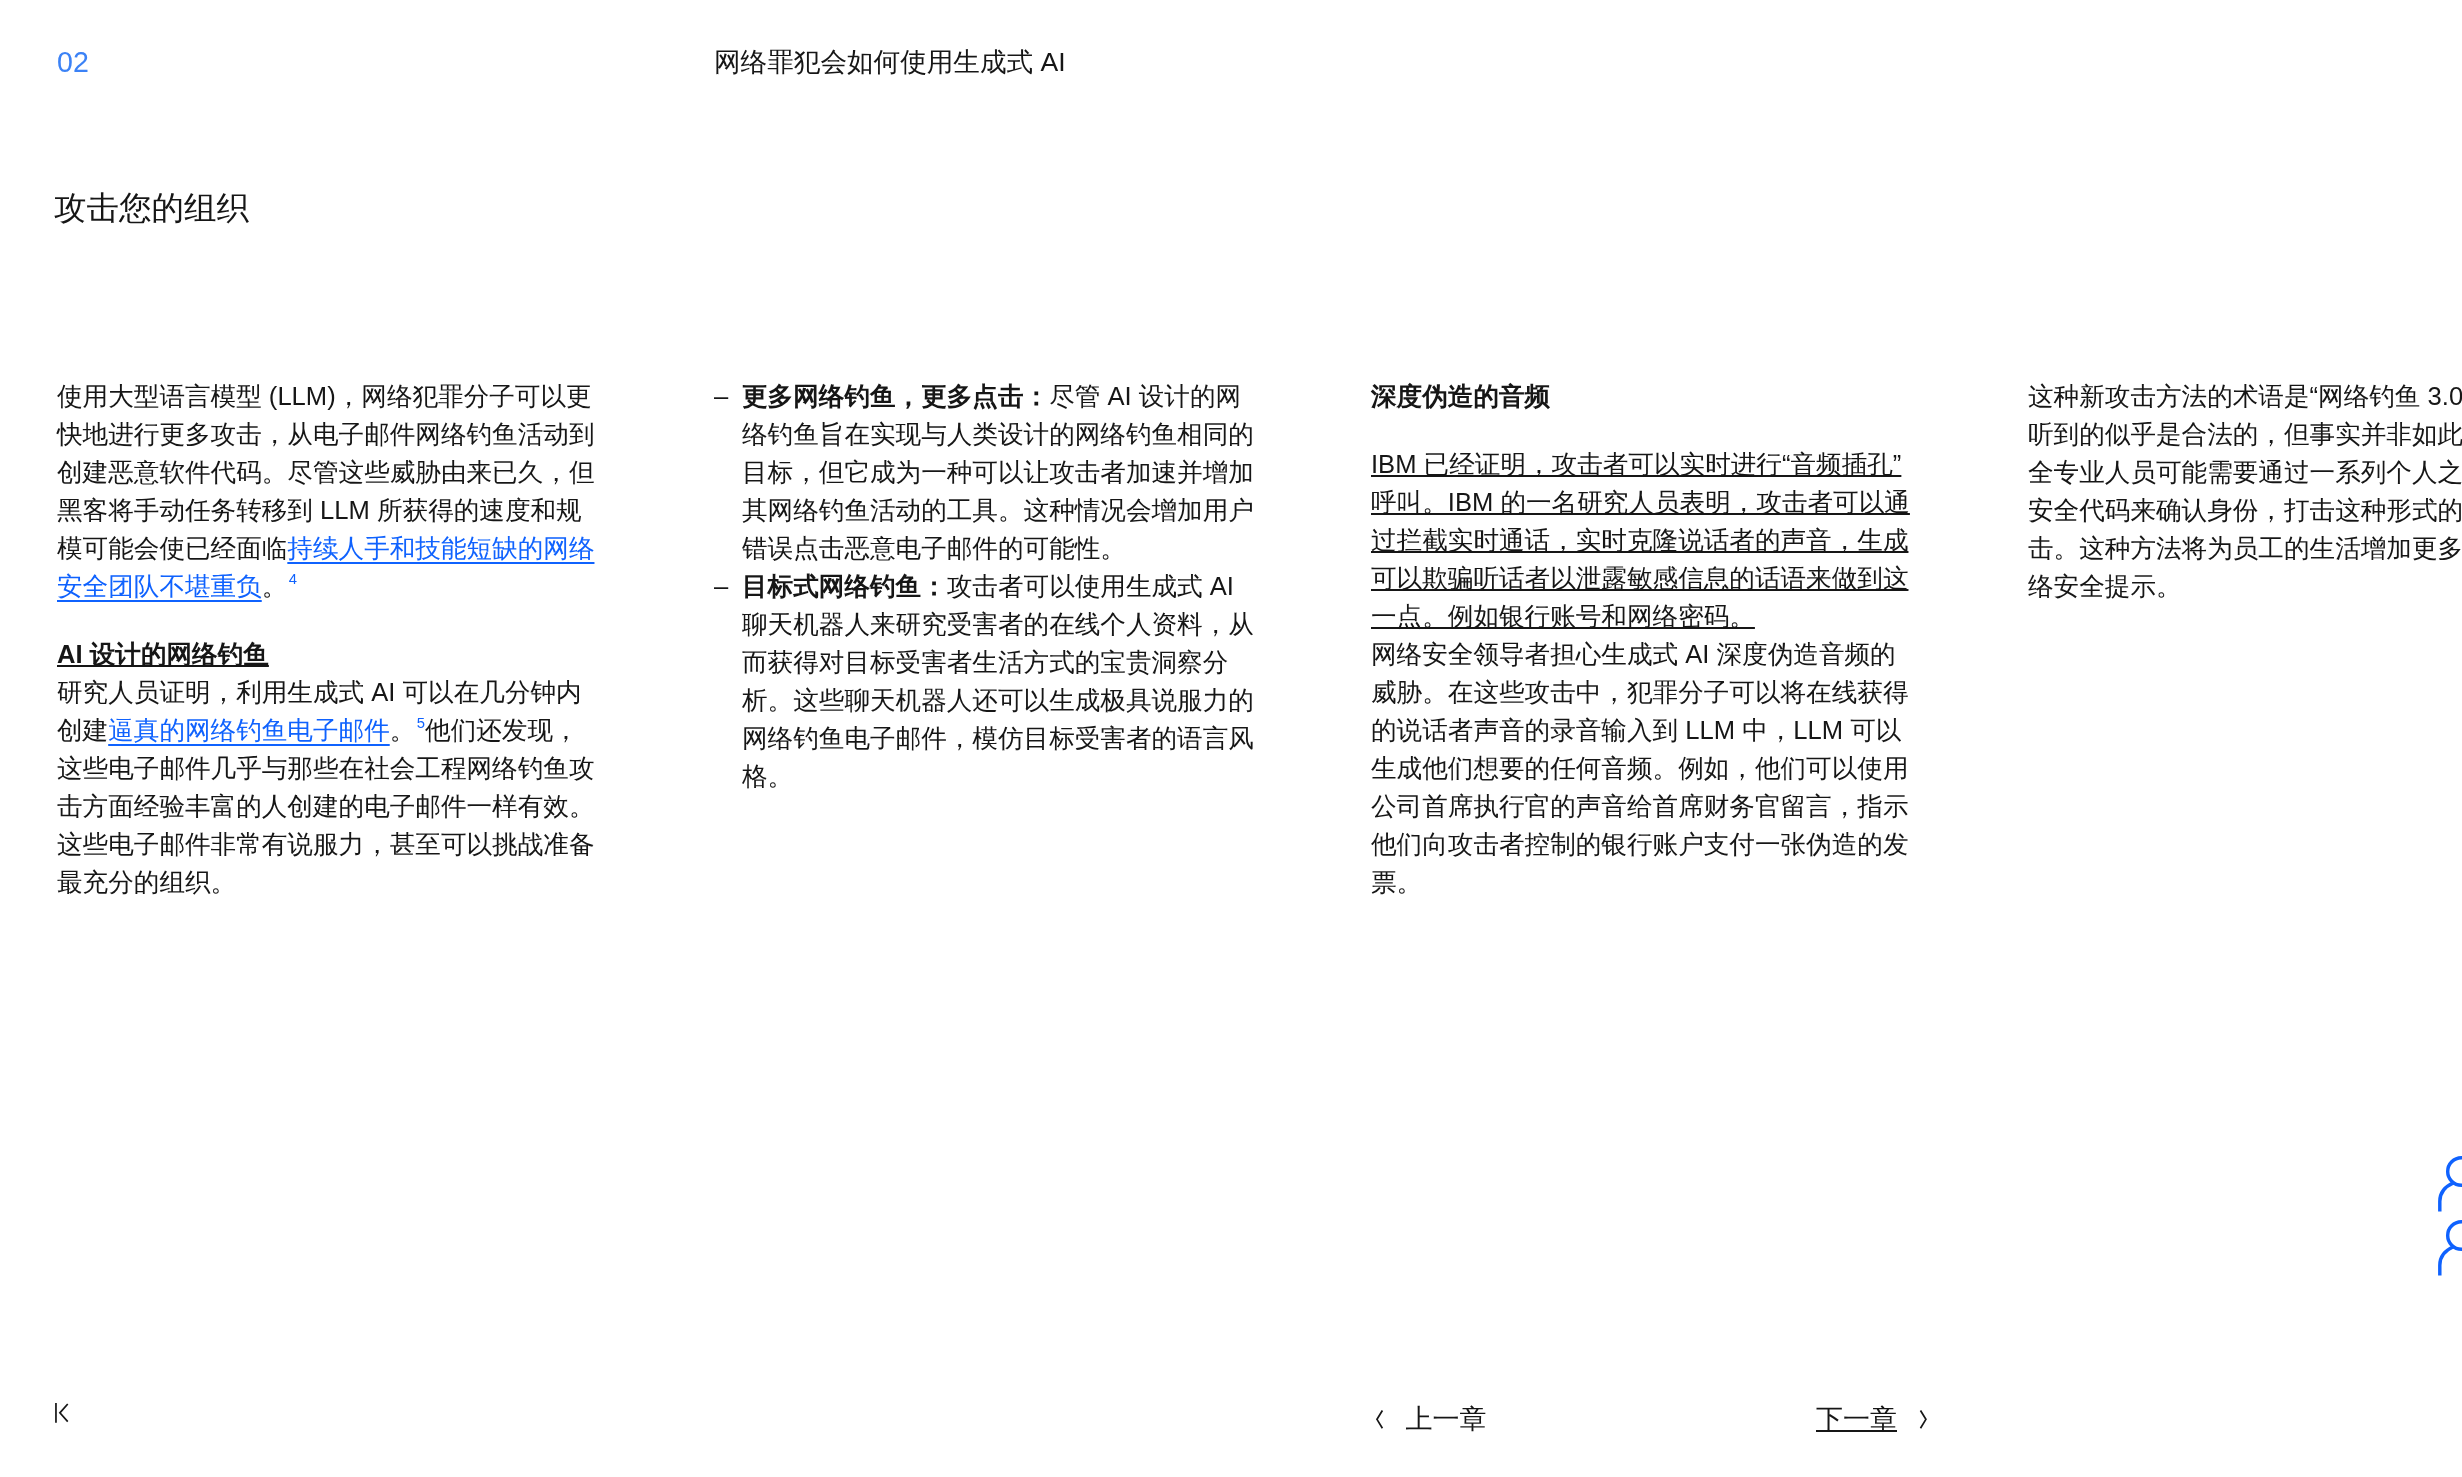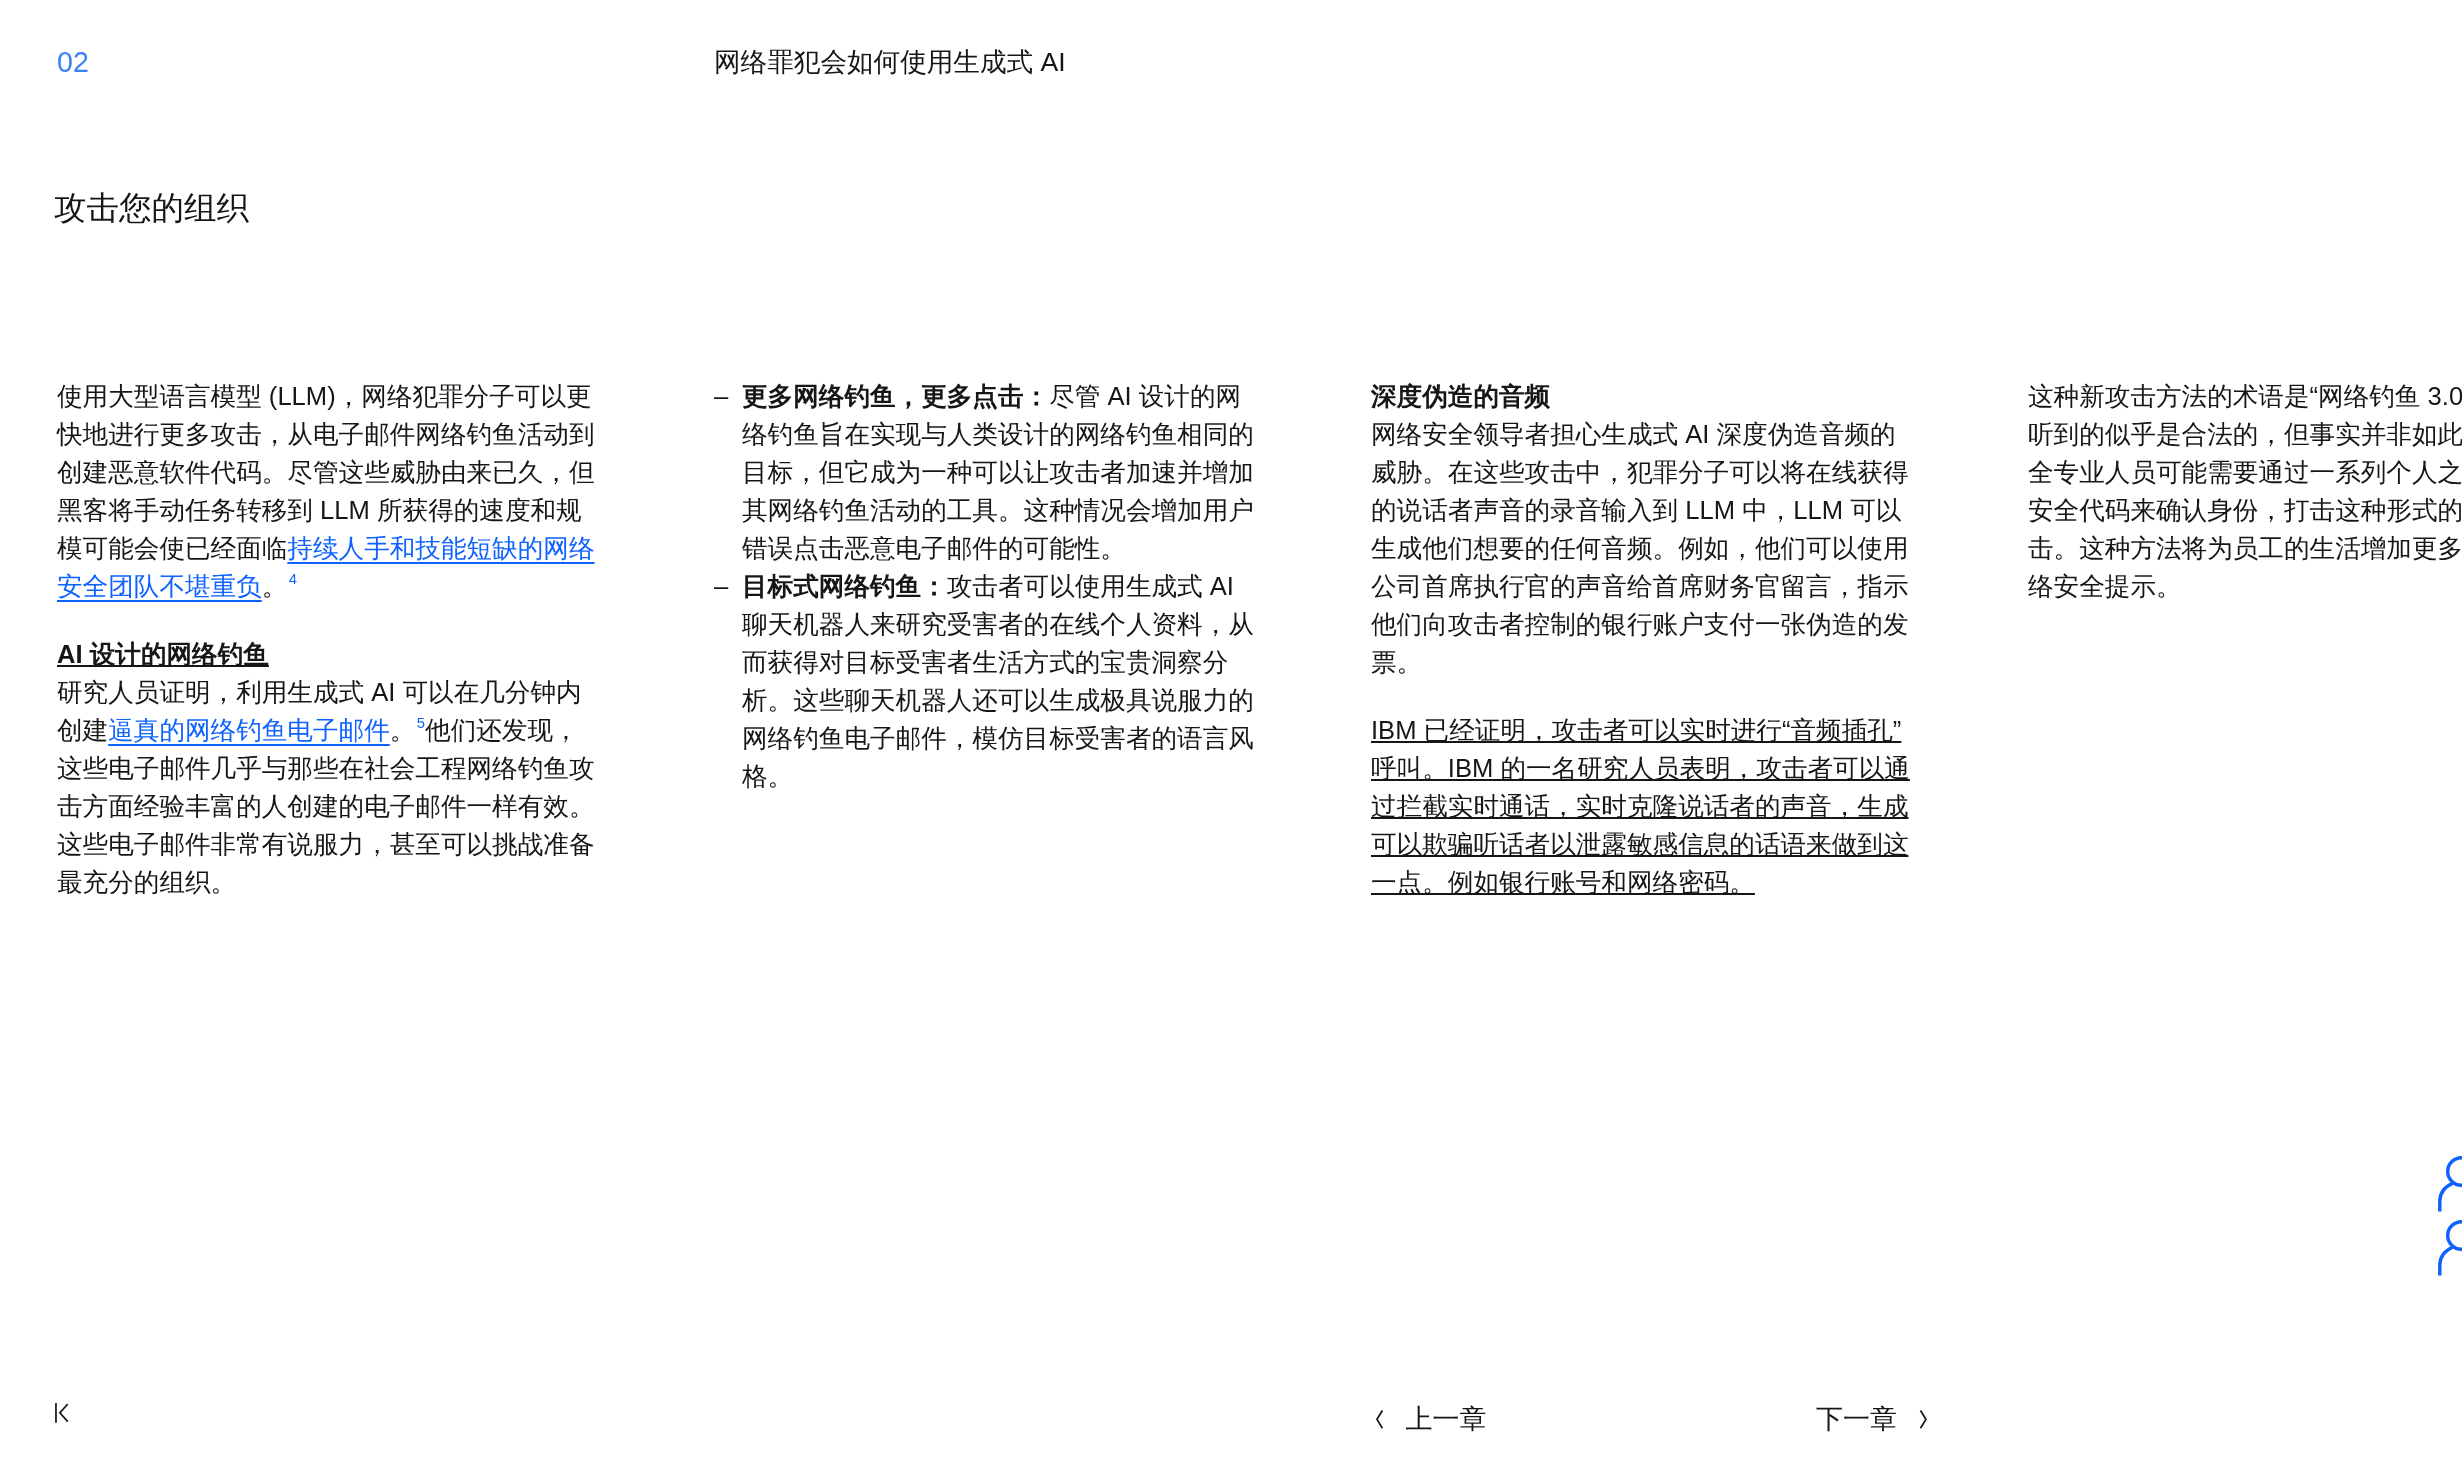--- a/index.html
+++ b/index.html
@@ -28,21 +28,21 @@
   .bullet-text { flex:1 1 auto; }
 
   .bold { font-weight:700; }
   .link { color:#0f62fe; text-decoration:underline; text-decoration-thickness:2px; text-underline-offset:4.9px; cursor:pointer; }
   .sup { color:#0f62fe; font-size:14.8px; line-height:0; position:relative; top:-10.8px; margin-left:1.5px; }
 
   
   .skip-btn { position:absolute; left:54px; top:1402px; width:19.7px; height:22.7px; cursor:pointer; }
   .nav-btn { position:absolute; top:1401px; display:flex; align-items:center; gap:21.7px; font-size:27px; color:#161616; cursor:pointer; }
   .prev-btn { left:1375px; }
-  .next-btn { left:1816px; }
+  .next-btn { left:1816px;text-decoration:underline; }
 
   
   .people { position:absolute; left:2438px; top:1156px; }
 
   svg { display:block; }
 </style>
 </head>
 <body>
 
 <div class="page">
@@ -67,22 +67,22 @@
         </li>
         <li>
           <span class="bullet-marker">–</span>
           <span class="bullet-text"><span class="bold">目标式网络钓鱼：</span><span>攻击者可以使用生成式 AI 聊天机器人来研究受害者的在线个人资料，从而获得对目标受害者生活方式的宝贵洞察分析。这些聊天机器人还可以生成极具说服力的网络钓鱼电子邮件，模仿目标受害者的语言风格。</span></span>
         </li>
       </ul>
     </section>
 
     <section class="col">
       <h2 class="col-heading">深度伪造的音频</h2>
+      <p class="body-para mt60">IBM 已经证明，攻击者可以实时进行“音频插孔”呼叫。IBM 的一名研究人员表明，攻击者可以通过拦截实时通话，实时克隆说话者的声音，生成可以欺骗听话者以泄露敏感信息的话语来做到这一点。例如银行账号和网络密码。</p>
       <p class="body-para">网络安全领导者担心生成式 AI 深度伪造音频的威胁。在这些攻击中，犯罪分子可以将在线获得的说话者声音的录音输入到 LLM 中，LLM 可以生成他们想要的任何音频。例如，他们可以使用公司首席执行官的声音给首席财务官留言，指示他们向攻击者控制的银行账户支付一张伪造的发票。</p>
-      <p class="body-para mt60">IBM 已经证明，攻击者可以实时进行“音频插孔”呼叫。IBM 的一名研究人员表明，攻击者可以通过拦截实时通话，实时克隆说话者的声音，生成可以欺骗听话者以泄露敏感信息的话语来做到这一点。例如银行账号和网络密码。</p>
     </section>
 
     <section class="col">
       <p class="body-para">这种新攻击方法的术语是“网络钓鱼 3.0”，您所听到的似乎是合法的，但事实并非如此。网络安全专业人员可能需要通过一系列个人之间使用的安全代码来确认身份，打击这种形式的网络攻击。这种方法将为员工的生活增加更多层次的网络安全提示。</p>
     </section>
 
   </main>
 
   <div class="people">
     <svg width="133" height="122" viewBox="0 0 270 248" fill="none">

